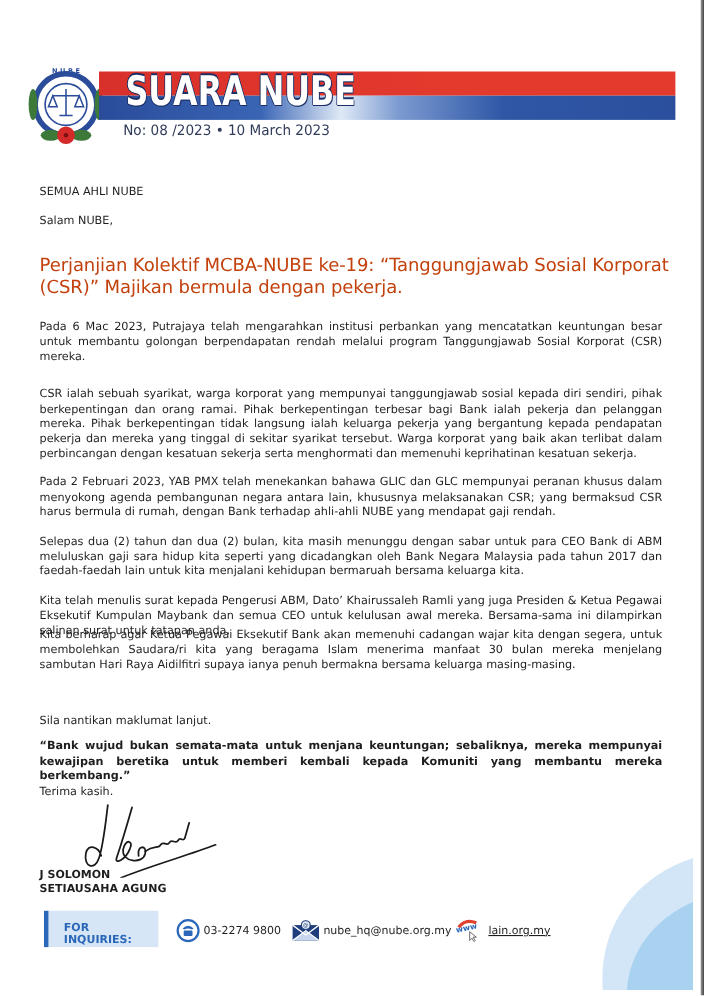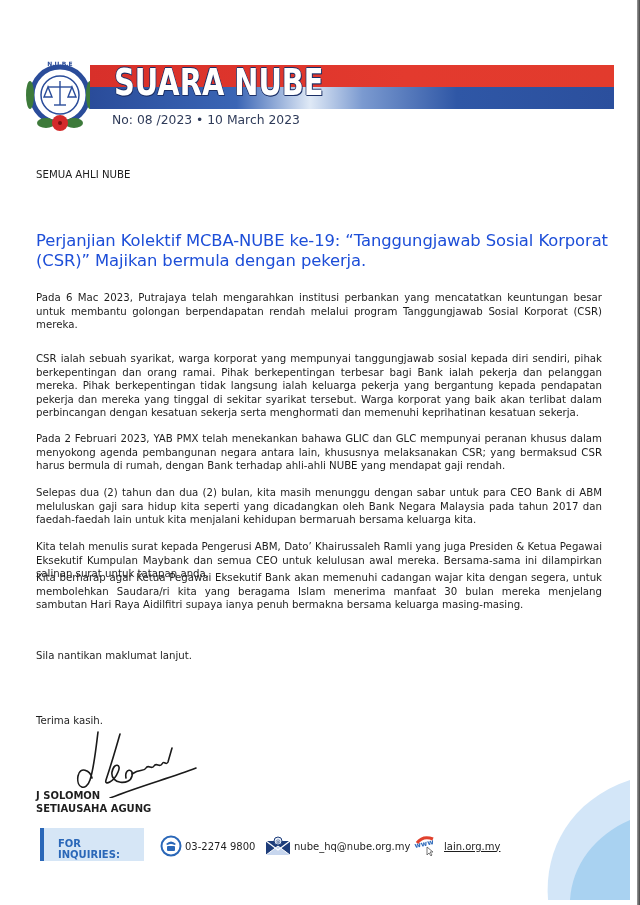--- a/index.html
+++ b/index.html
@@ -43,21 +43,21 @@
 
     
     .txt {
       position: absolute; left: 36px; width: 566px;
       font-size: 10.2px; line-height: 13.6px; color: #1e1e1e;
       text-align: justify;
     }
     .salutation { font-size: 10.2px; }
     .headline {
       position: absolute; left: 36px; top: 231px; width: 580px;
-      font-size: 16.4px; line-height: 20px; color: #1d4ed8; font-weight: normal;
+      font-size: 16.4px; line-height: 20px; color: #c2410c; font-weight: normal;
       letter-spacing: -0.1px;
     }
     .quote { font-weight: bold; }
 
     .signature { position: absolute; left: 70px; top: 728px; width: 130px; height: 70px; }
     .sig-name {
       position: absolute; left: 36px; top: 789px; font-size: 10px; font-weight: bold; line-height: 13px;
     }
 
     
@@ -104,31 +104,33 @@
   </svg>
 
   <div class="banner">
     <div class="red"></div>
     <div class="blue"></div>
     <div class="title">SUARA NUBE</div>
   </div>
   <div class="issue">No: 08 /2023 • 10 March 2023</div>
 
   <div class="txt salutation" style="top:168px;">SEMUA AHLI NUBE</div>
+  <div class="txt salutation" style="top:195px;">Salam NUBE,</div>
 
   <div class="headline">Perjanjian Kolektif MCBA-NUBE ke-19: “Tanggungjawab Sosial Korporat (CSR)” Majikan bermula dengan pekerja.</div>
 
   <div class="txt" style="top:291px;">Pada 6 Mac 2023, Putrajaya telah mengarahkan institusi perbankan yang mencatatkan keuntungan besar untuk membantu golongan berpendapatan rendah melalui program Tanggungjawab Sosial Korporat (CSR) mereka.</div>
   <div class="txt" style="top:352px;">CSR ialah sebuah syarikat, warga korporat yang mempunyai tanggungjawab sosial kepada diri sendiri, pihak berkepentingan dan orang ramai. Pihak berkepentingan terbesar bagi Bank ialah pekerja dan pelanggan mereka. Pihak berkepentingan tidak langsung ialah keluarga pekerja yang bergantung kepada pendapatan pekerja dan mereka yang tinggal di sekitar syarikat tersebut. Warga korporat yang baik akan terlibat dalam perbincangan dengan kesatuan sekerja serta menghormati dan memenuhi keprihatinan kesatuan sekerja.</div>
   <div class="txt" style="top:432px;">Pada 2 Februari 2023, YAB PMX telah menekankan bahawa GLIC dan GLC mempunyai peranan khusus dalam menyokong agenda pembangunan negara antara lain, khususnya melaksanakan CSR; yang bermaksud CSR harus bermula di rumah, dengan Bank terhadap ahli-ahli NUBE yang mendapat gaji rendah.</div>
   <div class="txt" style="top:486px;">Selepas dua (2) tahun dan dua (2) bulan, kita masih menunggu dengan sabar untuk para CEO Bank di ABM meluluskan gaji sara hidup kita seperti yang dicadangkan oleh Bank Negara Malaysia pada tahun 2017 dan faedah-faedah lain untuk kita menjalani kehidupan bermaruah bersama keluarga kita.</div>
   <div class="txt" style="top:540px;">Kita telah menulis surat kepada Pengerusi ABM, Dato’ Khairussaleh Ramli yang juga Presiden &amp; Ketua Pegawai Eksekutif Kumpulan Maybank dan semua CEO untuk kelulusan awal mereka. Bersama-sama ini dilampirkan salinan surat untuk tatapan anda.</div>
   <div class="txt" style="top:571px;">Kita berharap agar Ketua Pegawai Eksekutif Bank akan memenuhi cadangan wajar kita dengan segera, untuk membolehkan Saudara/ri kita yang beragama Islam menerima manfaat 30 bulan mereka menjelang sambutan Hari Raya Aidilfitri supaya ianya penuh bermakna bersama keluarga masing-masing.</div>
   <div class="txt" style="top:616px;margin-top:33px;">Sila nantikan maklumat lanjut.</div>
 
+  <div class="txt quote" style="top:672px;">“Bank wujud bukan semata-mata untuk menjana keuntungan; sebaliknya, mereka mempunyai kewajipan beretika untuk memberi kembali kepada Komuniti yang membantu mereka berkembang.”</div>
 
   <div class="txt" style="top:714px;">Terima kasih.</div>
 
   <svg class="signature" viewBox="0 0 130 70">
     <g fill="none" stroke="#1a1a1a" stroke-width="1.6" stroke-linecap="round">
       <path d="M28 4 C26 20 24 40 20 52 C16 64 6 60 8 48 C10 38 20 42 22 50"></path>
       <path d="M50 6 C46 20 40 40 36 52 C34 58 44 54 48 44 C52 36 44 34 42 44 C40 56 60 58 62 48 C64 40 54 40 56 50"></path>
       <path d="M62 46 C70 40 74 44 76 40 C78 36 82 42 84 38 C86 34 90 40 92 36 C94 32 96 38 98 34 L102 20"></path>
       <path d="M40 70 C70 58 100 50 126 40"></path>
     </g>

